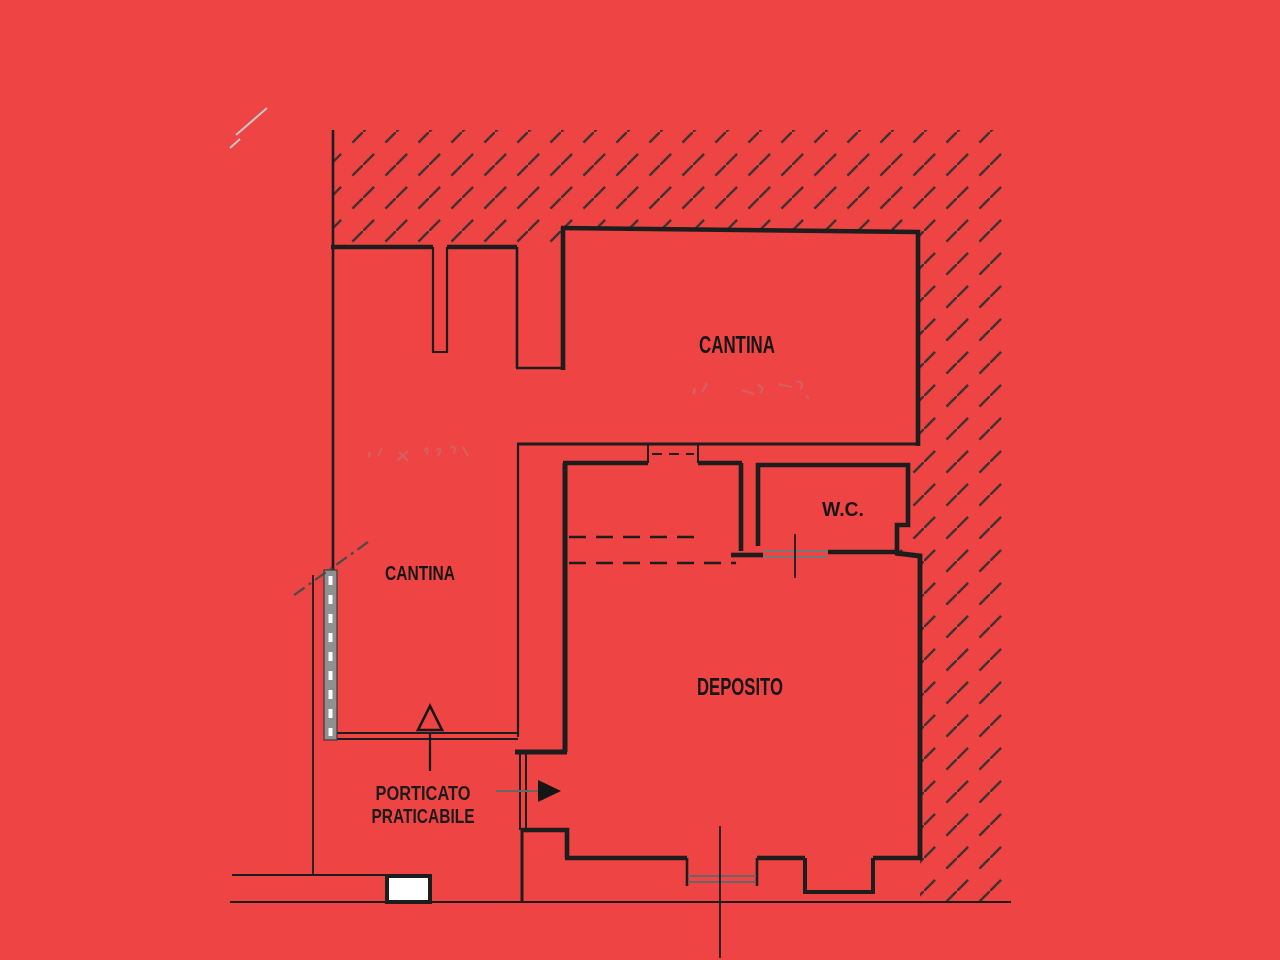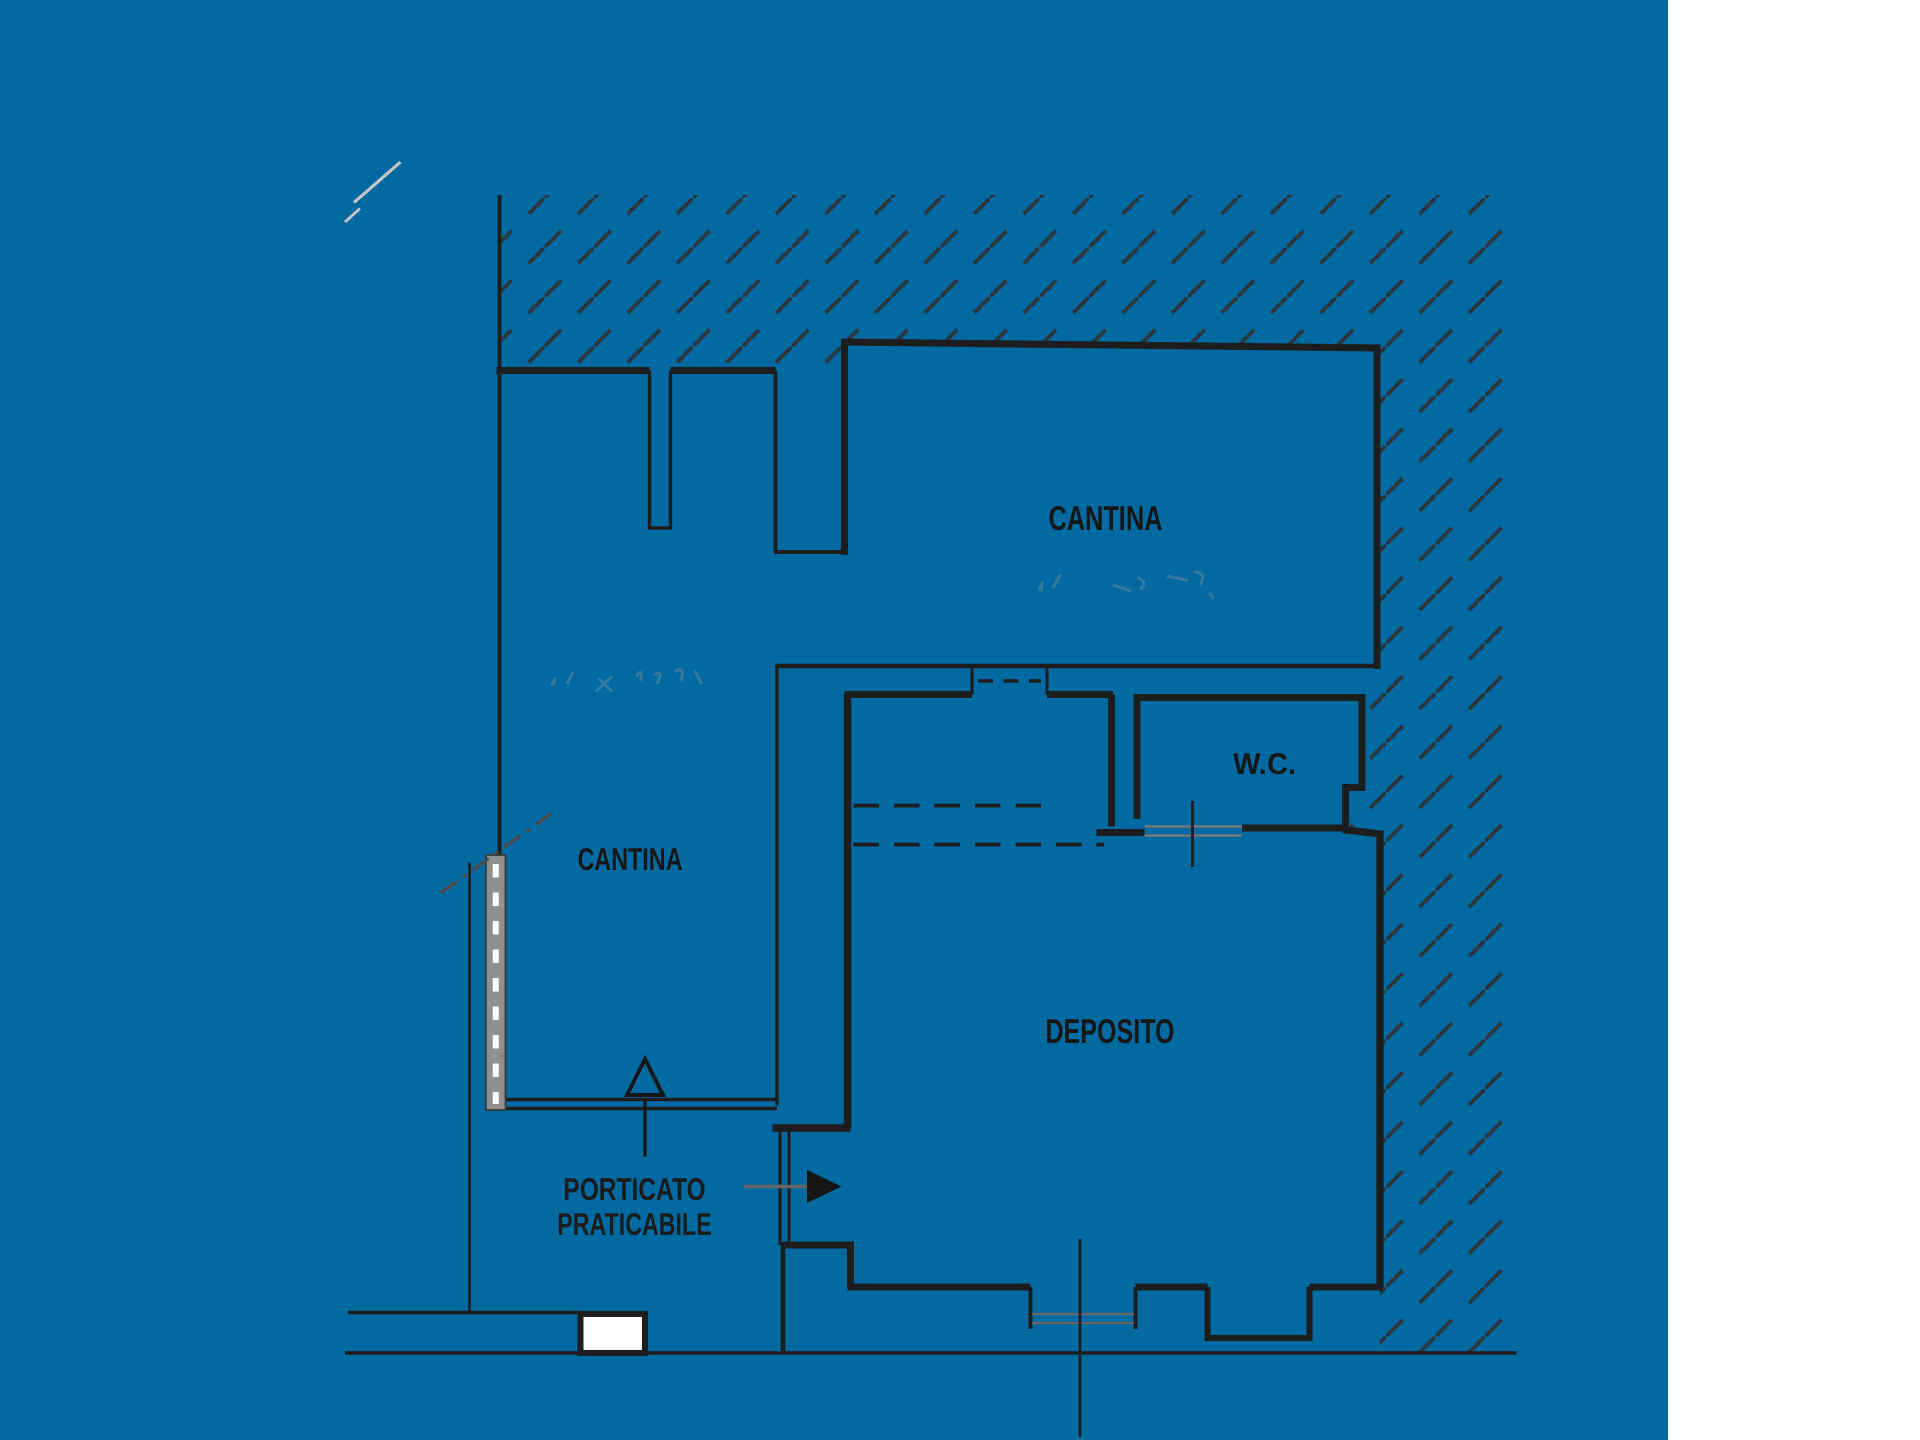--- a/index.html
+++ b/index.html
@@ -1,20 +1,20 @@
 <!DOCTYPE html>
 <html><head>
 <meta charset="utf-8">
 <style>
   html, body { margin: 0; padding: 0; background: #ffffff; }
   #page {
     position: relative;
-    width: 1112px;
+    width: 1280px;
     height: 960px;
-    background: #0369a1;
+    background: #ef4444;
     overflow: hidden;
     font-family: "Liberation Sans", sans-serif;
   }
   svg { display: block; }
   .room-label {
     font-family: "Liberation Sans", sans-serif;
     font-weight: bold;
     fill: #161616;
     letter-spacing: 0px;
   }

